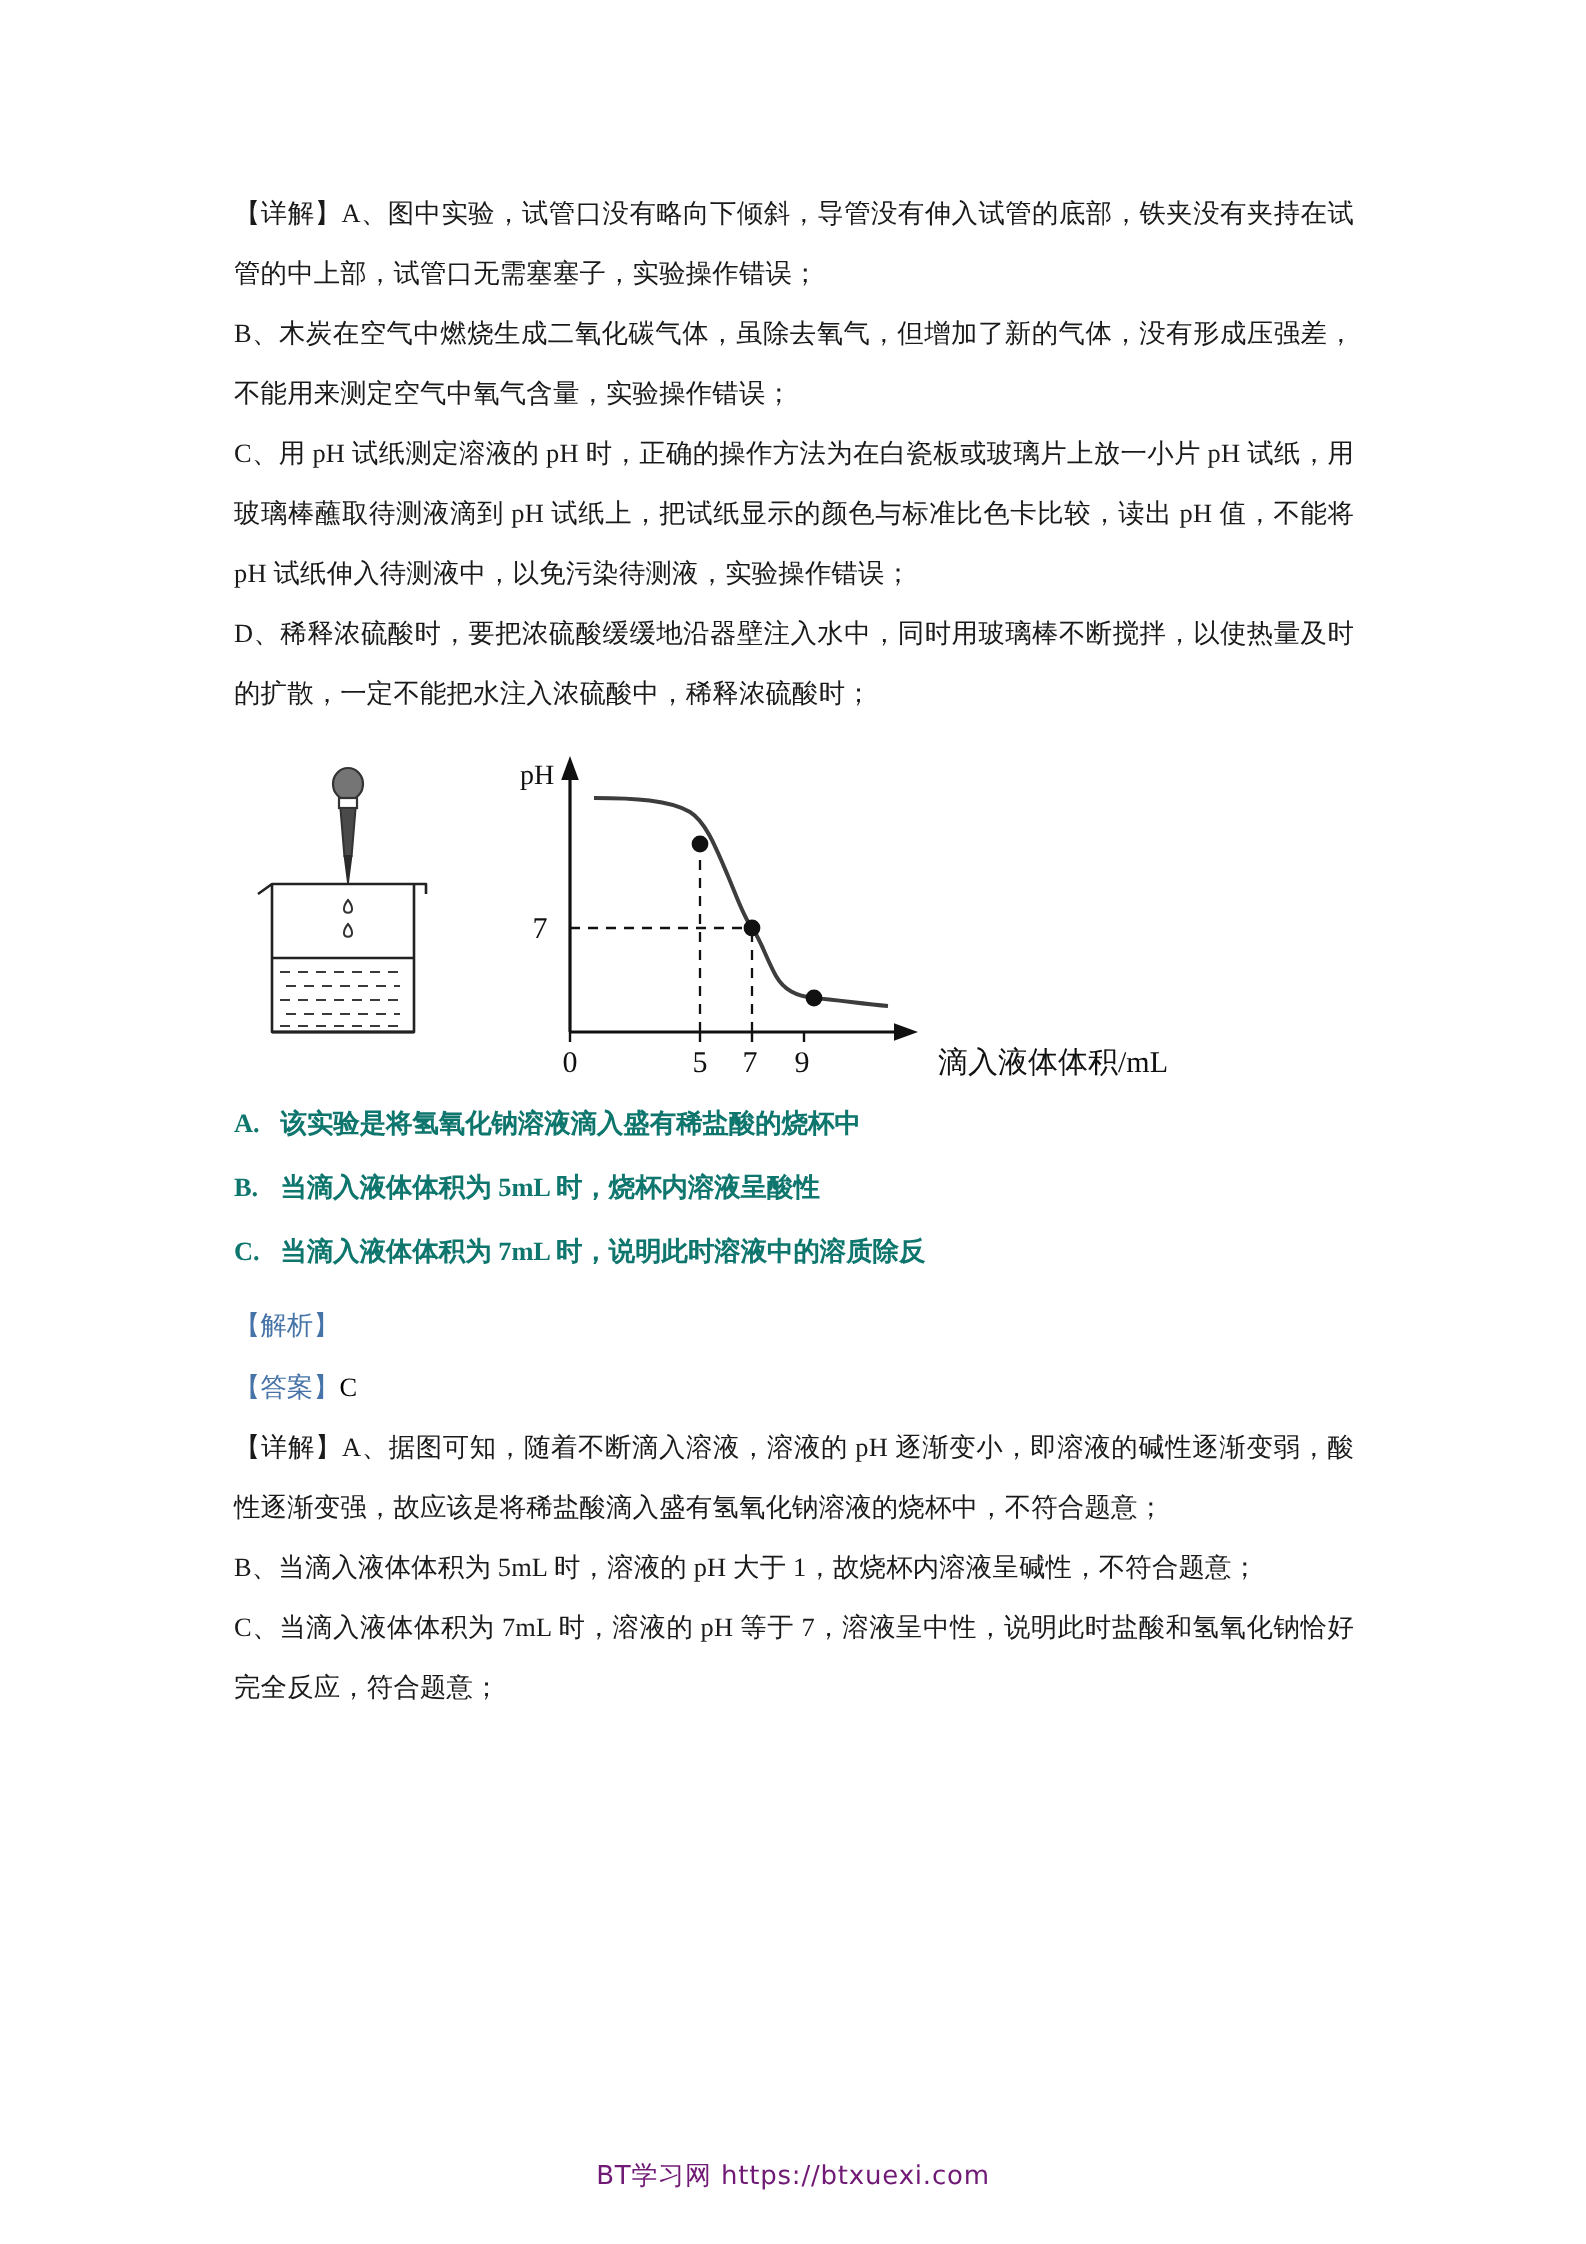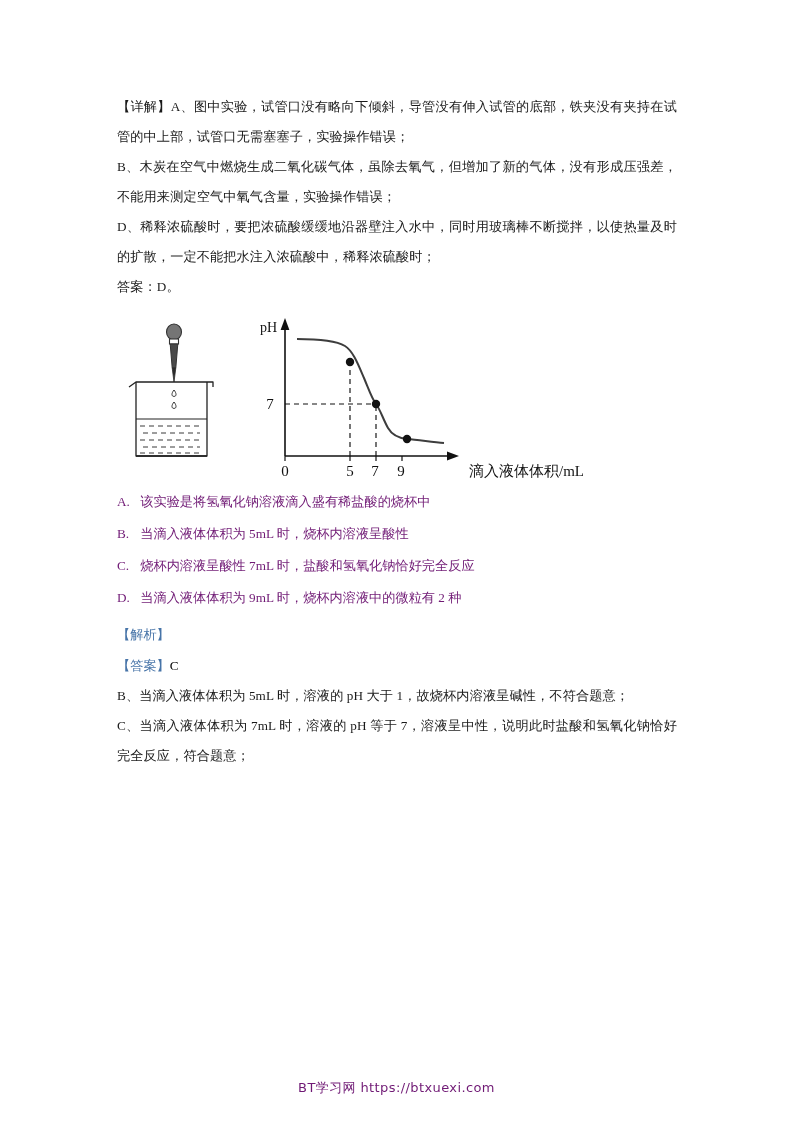--- a/index.html
+++ b/index.html
@@ -41,21 +41,22 @@
   }
 
   .para.indent-q {
     text-indent: 0;
   }
 
   .opt {
     font-size: 13.2px;
     line-height: 32px;
     margin: 0;
-    color: #701a75;
+    color: #0f766e;
+    font-weight: bold;
   }
   .opt .opt-letter {
     display: inline-block;
     min-width: 20px;
   }
 
   .tag-blue {
     color: #4774a8;
   }
 
@@ -93,24 +94,24 @@
 </head>
 <body>
 
 <div class="page">
   <div class="content">
 
     <p class="para"><span>【详解】</span><span>A、图中实验，试管口没有略向下倾斜，导管没有伸入试管的底部，铁夹没有夹持在试管的中上部，试管口无需塞塞子，实验操作错误；</span></p>
 
     <p class="para">B、木炭在空气中燃烧生成二氧化碳气体，虽除去氧气，但增加了新的气体，没有形成压强差，不能用来测定空气中氧气含量，实验操作错误；</p>
 
+    <p class="para">C、用 pH 试纸测定溶液的 pH 时，正确的操作方法为在白瓷板或玻璃片上放一小片 pH 试纸，用玻璃棒蘸取待测液滴到 pH 试纸上，把试纸显示的颜色与标准比色卡比较，读出 pH 值，不能将 pH 试纸伸入待测液中，以免污染待测液，实验操作错误；</p>
 
     <p class="para">D、稀释浓硫酸时，要把浓硫酸缓缓地沿器壁注入水中，同时用玻璃棒不断搅拌，以使热量及时的扩散，一定不能把水注入浓硫酸中，稀释浓硫酸时；</p>
 
-    <p class="para">答案：D。</p>
 
 
     <div class="figure">
       <svg width="560" height="178" viewBox="0 0 560 178" xmlns="http://www.w3.org/2000/svg">
 
         <g stroke="#222" fill="none">
 
           <ellipse cx="57" cy="26" rx="7.5" ry="8" fill="#757575" stroke="#333" stroke-width="1.1"></ellipse>
 
           <rect x="52.5" y="33" width="9" height="5" fill="#ffffff" stroke="#333" stroke-width="1.1"></rect>
@@ -190,29 +191,29 @@
         <text x="258" y="170" font-family="Liberation Serif, serif" font-size="15" fill="#111" text-anchor="middle">7</text>
         <text x="284" y="170" font-family="Liberation Serif, serif" font-size="15" fill="#111" text-anchor="middle">9</text>
 
         <text x="352" y="170" font-family="Liberation Serif, serif" font-size="15" fill="#111">滴入液体体积/mL</text>
 
       </svg>
     </div>
 
     <p class="opt"><span class="opt-letter">A.</span>&nbsp;<span>该实验是将氢氧化钠溶液滴入盛有稀盐酸的烧杯中</span></p>
     <p class="opt"><span class="opt-letter">B.</span>&nbsp;<span>当滴入液体体积为 5mL 时，烧杯内溶液呈酸性</span></p>
-    <p class="opt"><span class="opt-letter">C.</span>&nbsp;<span>烧杯内溶液呈酸性 7mL 时，盐酸和氢氧化钠恰好完全反应</span></p>
-    <p class="opt"><span class="opt-letter">D.</span>&nbsp;<span>当滴入液体体积为 9mL 时，烧杯内溶液中的微粒有 2 种</span></p>
+    <p class="opt"><span class="opt-letter">C.</span>&nbsp;<span>当滴入液体体积为 7mL 时，说明此时溶液中的溶质除反</span></p>
 
     <div class="spacer-sm"></div>
 
     <p class="answer-line"><span class="tag-blue">【解析】</span></p>
 
     <p class="answer-line"><span class="tag-blue">【答案】</span><span>C</span></p>
 
+    <p class="para"><span>【详解】</span><span>A、据图可知，随着不断滴入溶液，溶液的 pH 逐渐变小，即溶液的碱性逐渐变弱，酸性逐渐变强，故应该是将稀盐酸滴入盛有氢氧化钠溶液的烧杯中，不符合题意；</span></p>
 
     <p class="para">B、当滴入液体体积为 5mL 时，溶液的 pH 大于 1，故烧杯内溶液呈碱性，不符合题意；</p>
 
     <p class="para">C、当滴入液体体积为 7mL 时，溶液的 pH 等于 7，溶液呈中性，说明此时盐酸和氢氧化钠恰好完全反应，符合题意；</p>
 
 
   </div>
 
   <div class="watermark">BT学习网 https://btxuexi.com</div>
 </div>

